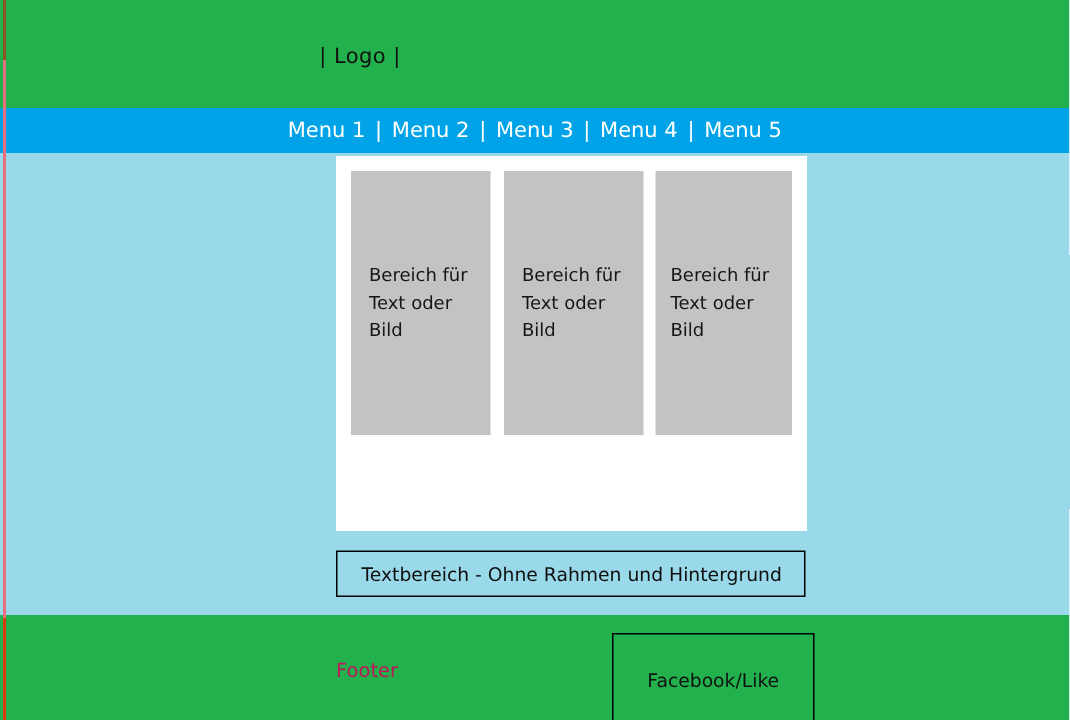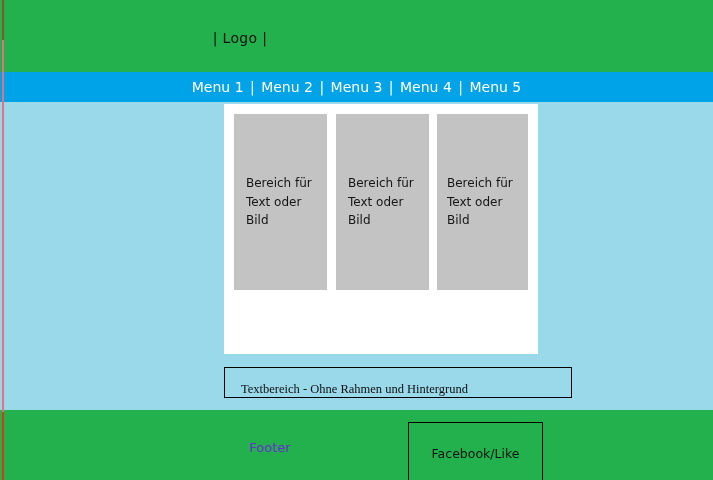--- a/index.html
+++ b/index.html
@@ -117,42 +117,40 @@
   }
   #col1 { left: 234px; width: 93px; }
   #col2 { left: 336px; width: 93px; }
   #col3 { left: 437px; width: 91px; }
   #col3 .boxtext { padding-left: 10px; }
 
   
   .text-area-box {
     position: absolute;
     left: 224px; top: 367px;
-    width: 348px; height: 31px;
+    width: 313px; height: 31px;
     border: 1px solid #000000;
     box-sizing: border-box;
     background: transparent;
     display: flex;
-    align-items: flex-end;
-    font-family: Liberation Serif, serif;
+    align-items: center;
   }
   .text-area-box .tab-label {
     font-size: 12.5px;
     color: #0f0f0f;
     padding-left: 16px;
   }
 
   
   .footer-label {
     position: absolute;
     left: 224px; top: 440px;
     width: 92px;
-    text-align: center;
     font-size: 13px;
-    color: #6d28d9;
+    color: #be185d;
   }
   .fb-box {
     position: absolute;
     left: 408px; top: 422px;
     width: 135px; height: 62px;
     border: 1.5px solid #000000;
     box-sizing: border-box;
     display: flex;
     align-items: center;
     justify-content: center;

